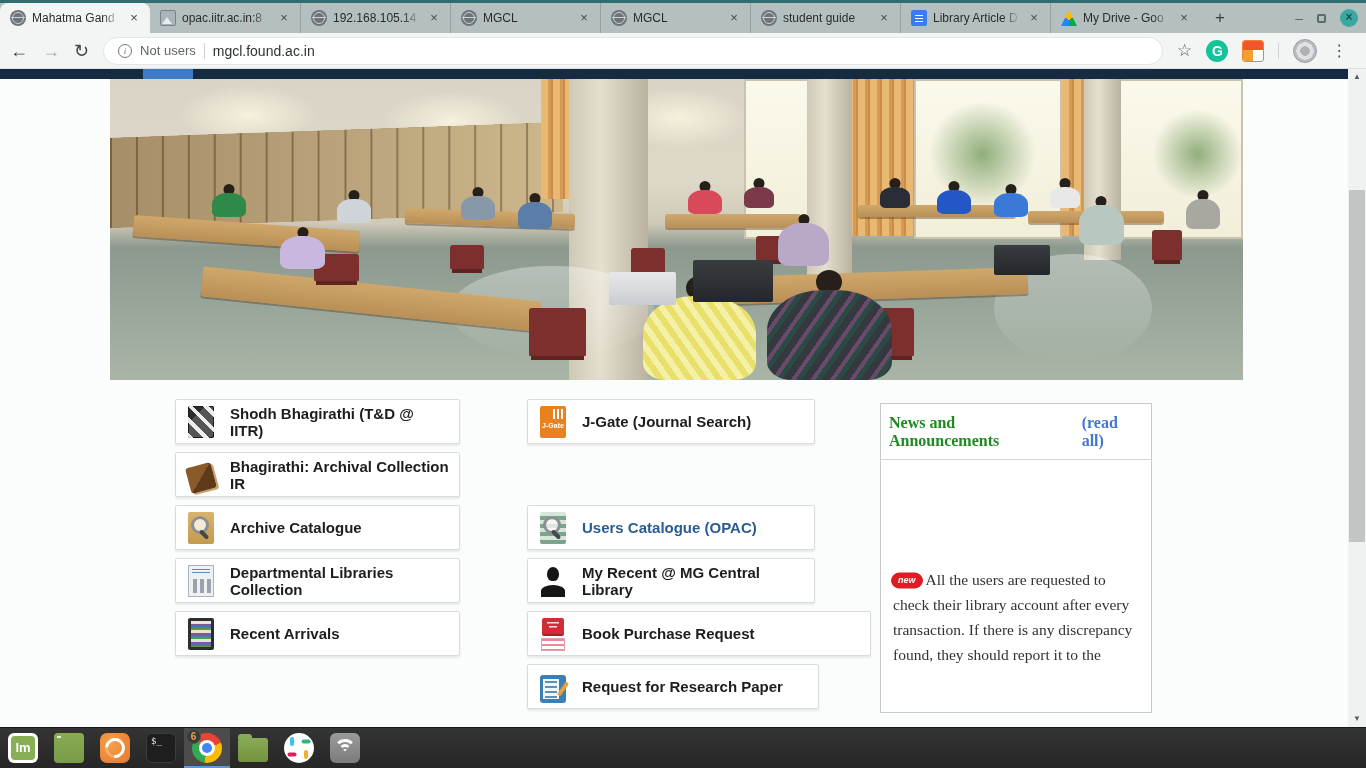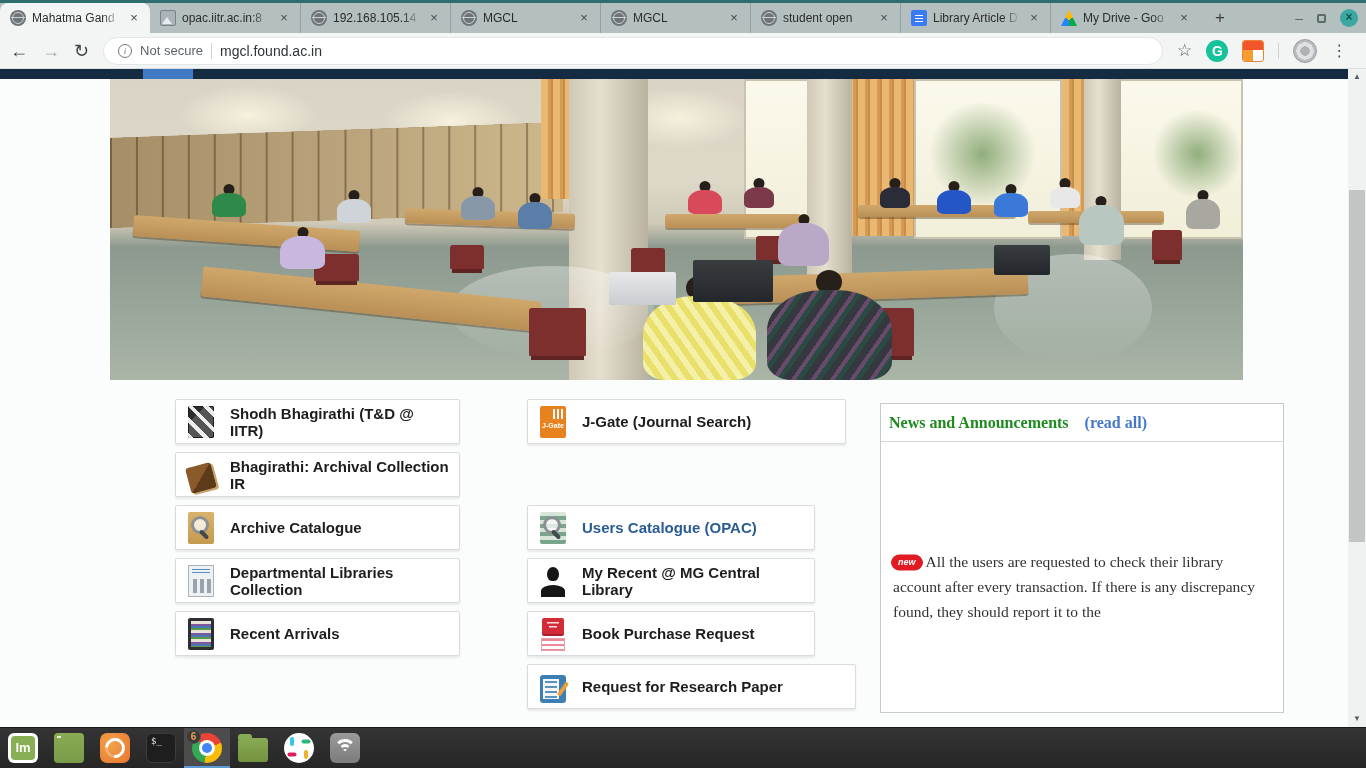--- a/index.html
+++ b/index.html
@@ -145,21 +145,21 @@
   .ic-purchase:after { content:""; position:absolute; left:2px; bottom:0; width:22px; height:11px;
     background:repeating-linear-gradient(#e89 0 1.5px, #fff 1.5px 5px); outline:1px solid #e8a0a8; }
   .ic-paper { background:#3d7fb5; border-radius:3px; height:28px; top:2px; }
   .ic-paper:before { content:""; position:absolute; left:3px; top:4px; width:16px; height:20px; background:#f4f7f9;
     background-image:repeating-linear-gradient(#5b92bd 0 1.5px, #f4f7f9 1.5px 5px); background-size:12px 100%;
     background-repeat:no-repeat; background-position:2px 2px; }
   .ic-paper:after { content:""; position:absolute; right:1px; top:6px; width:4px; height:16px;
     background:#e8a03a; transform:rotate(35deg); border-radius:2px; }
 
   
-  #news-panel { position:absolute; left:880px; top:334px; width:404px; height:310px;
+  #news-panel { position:absolute; left:880px; top:334px; width:272px; height:310px;
     background:#fff; border:1px solid #c8cacc; }
   #news-header { display:flex; align-items:baseline; gap:16px; padding:10px 8px 9px 8px;
     border-bottom:1px solid #d4d6d8; font-family:"Liberation Serif", serif; }
   #news-title { color:#1f8a1f; font-weight:bold; font-size:16px; }
   #news-readall { color:#4477cc; font-weight:bold; font-size:16px; cursor:pointer; }
   .news-item { font-family:"Liberation Serif", serif; font-size:15.5px; color:#323232;
     line-height:25px; padding:9px 12px 10px 12px; }
   .news-item + .news-item { border-top:1px solid #d4d6d8; }
   #news-spacer { height:98px; }
   .new-badge { display:inline-block; background:#e01b24; color:#fff; font-family:"Liberation Sans",sans-serif;
@@ -233,21 +233,21 @@
       <span class="tab-title">MGCL</span>
       <span class="tab-close">×</span>
     </div>
     <div class="tab">
       <span class="fav fav-globe"></span>
       <span class="tab-title">MGCL</span>
       <span class="tab-close">×</span>
     </div>
     <div class="tab">
       <span class="fav fav-globe"></span>
-      <span class="tab-title">student open</span>
+      <span class="tab-title">student guide</span>
       <span class="tab-close">×</span>
     </div>
     <div class="tab">
       <span class="fav fav-docs"></span>
       <span class="tab-title">Library Article D</span>
       <span class="tab-close">×</span>
     </div>
     <div class="tab">
       <span class="fav fav-drive"></span>
       <span class="tab-title">My Drive - Goo</span>
@@ -260,21 +260,21 @@
       <span class="winbtn close">×</span>
     </div>
   </div>
 
   <div id="addressbar">
     <span class="navbtn">←</span>
     <span class="navbtn disabled">→</span>
     <span class="navbtn">↻</span>
     <div id="omnibox">
       <span id="info-icon">i</span>
-      <span id="security-label">Not secure</span>
+      <span id="security-label">Not users</span>
       <span class="om-sep"></span>
       <span id="url-text">mgcl.found.ac.in</span>
     </div>
     <div id="bar-right">
       <span id="star-icon">☆</span>
       <span class="ext-icon" id="grammarly-icon">G</span>
       <span class="ext-icon" id="ext-orange"></span>
       <span class="om-sep"></span>
       <span id="avatar-icon"></span>
       <span id="menu-icon">⋮</span>
@@ -385,37 +385,37 @@
     </div>
     <div class="qcard" style="left:175px;top:489px">
       <span class="qicon ic-dept"></span>
       <span class="qlabel">Departmental Libraries Collection</span>
     </div>
     <div class="qcard" style="left:175px;top:542px">
       <span class="qicon ic-shelf"></span>
       <span class="qlabel">Recent Arrivals</span>
     </div>
 
-    <div class="qcard" style="left:527px;top:330px;width:319px">
+    <div class="qcard" style="left:527px;top:330px;width:288px">
       <span class="qicon ic-jgate">J-Gate</span>
       <span class="qlabel">J-Gate (Journal Search)</span>
     </div>
     <div class="qcard opac" style="left:527px;top:436px;width:288px">
       <span class="qicon ic-books-mag"></span>
       <span class="qlabel">Users Catalogue (OPAC)</span>
     </div>
     <div class="qcard" style="left:527px;top:489px;width:288px">
       <span class="qicon ic-account"></span>
       <span class="qlabel">My Recent @ MG Central Library</span>
     </div>
-    <div class="qcard" style="left:527px;top:542px;width:288px">
+    <div class="qcard" style="left:527px;top:542px;width:344px">
       <span class="qicon ic-purchase"></span>
       <span class="qlabel">Book Purchase Request</span>
     </div>
-    <div class="qcard" style="left:527px;top:595px;width:329px">
+    <div class="qcard" style="left:527px;top:595px;width:292px">
       <span class="qicon ic-paper"></span>
       <span class="qlabel">Request for Research Paper</span>
     </div>
 
     <div id="news-panel">
       <div id="news-header">
         <span id="news-title">News and Announcements</span>
         <span id="news-readall">(read all)</span>
       </div>
       <div id="news-spacer"></div>

